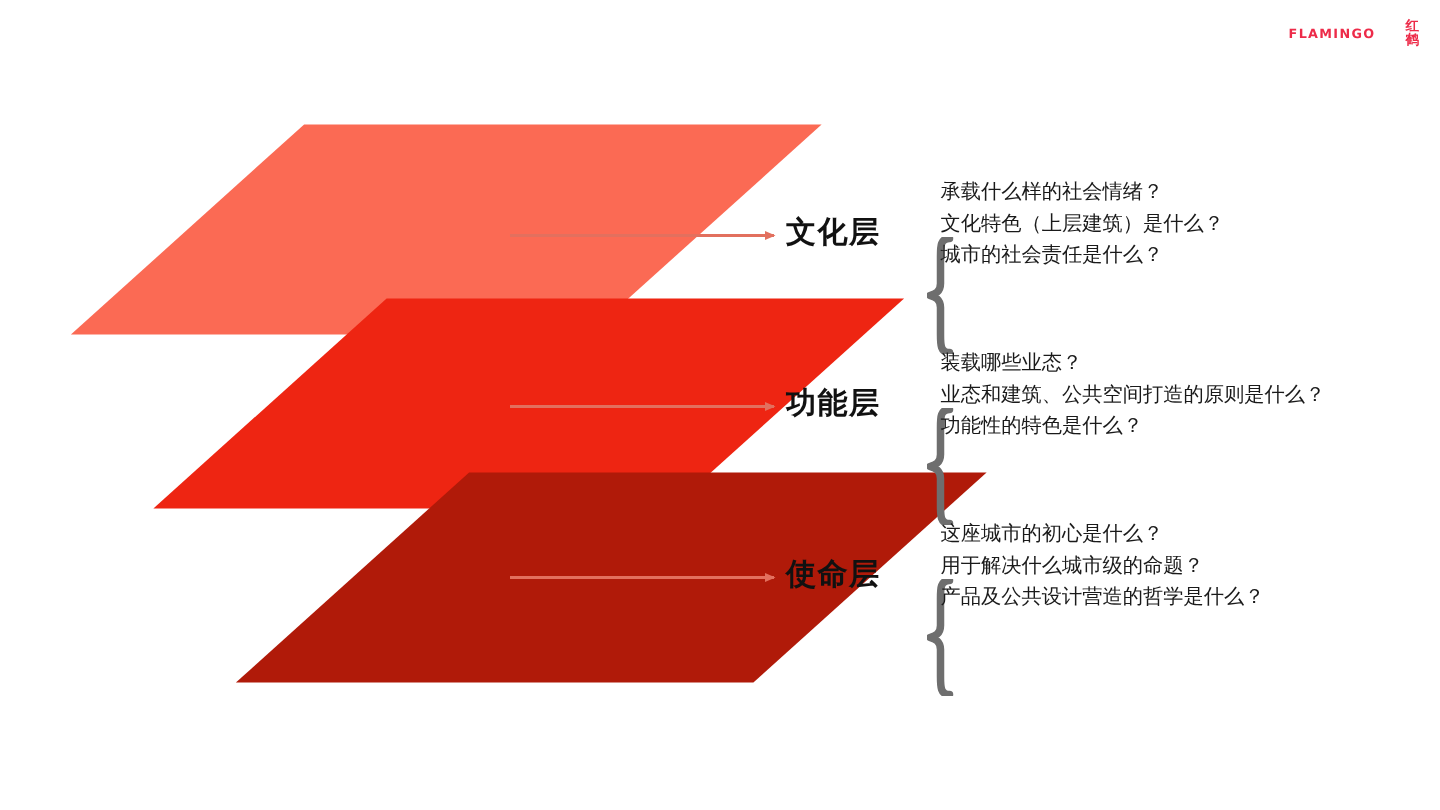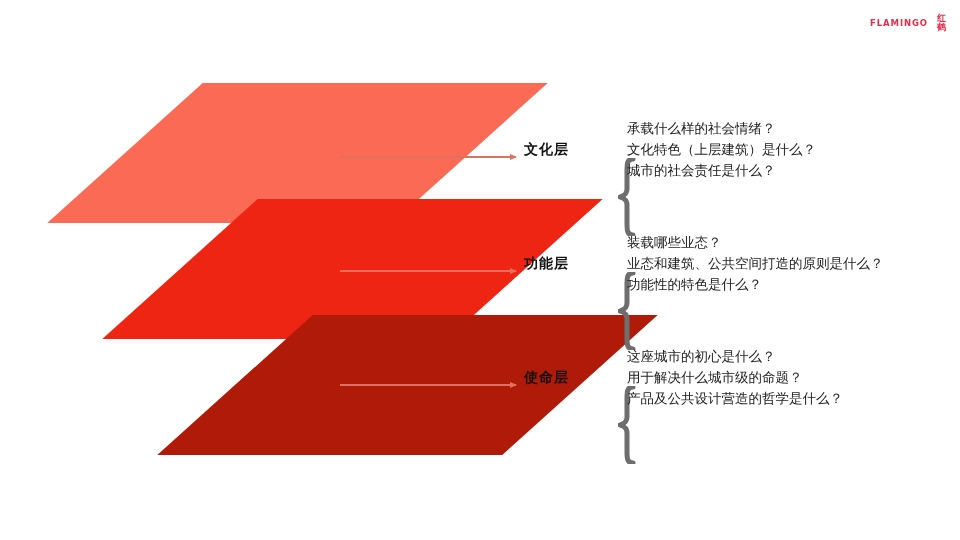--- a/index.html
+++ b/index.html
@@ -24,21 +24,21 @@
     background: #ffffff;
   }
 
   
   .logo-block {
     position: absolute;
     right: 14px;
     top: 14px;
     display: flex;
     align-items: center;
-    gap: 9px;
+    gap: 20px;
   }
   .logo-word {
     font-family: "DejaVu Sans", sans-serif;
     font-size: 8.5px;
     font-weight: bold;
     letter-spacing: 0.9px;
     color: #ED2B49;
     line-height: 1;
   }
   .logo-cn {
@@ -94,21 +94,21 @@
     left: 524px;
   }
   .group-1 { top: 118px; }
   .group-2 { top: 232px; }
   .group-3 { top: 346px; }
 
   .group-title {
     position: absolute;
     left: 0;
     top: 23px;
-    font-size: 14px;
+    font-size: 20px;
     font-weight: bold;
     color: #111111;
     letter-spacing: 1px;
     white-space: nowrap;
     font-family: "DejaVu Sans", sans-serif;
   }
 
   .brace {
     position: absolute;
     left: 94px;

